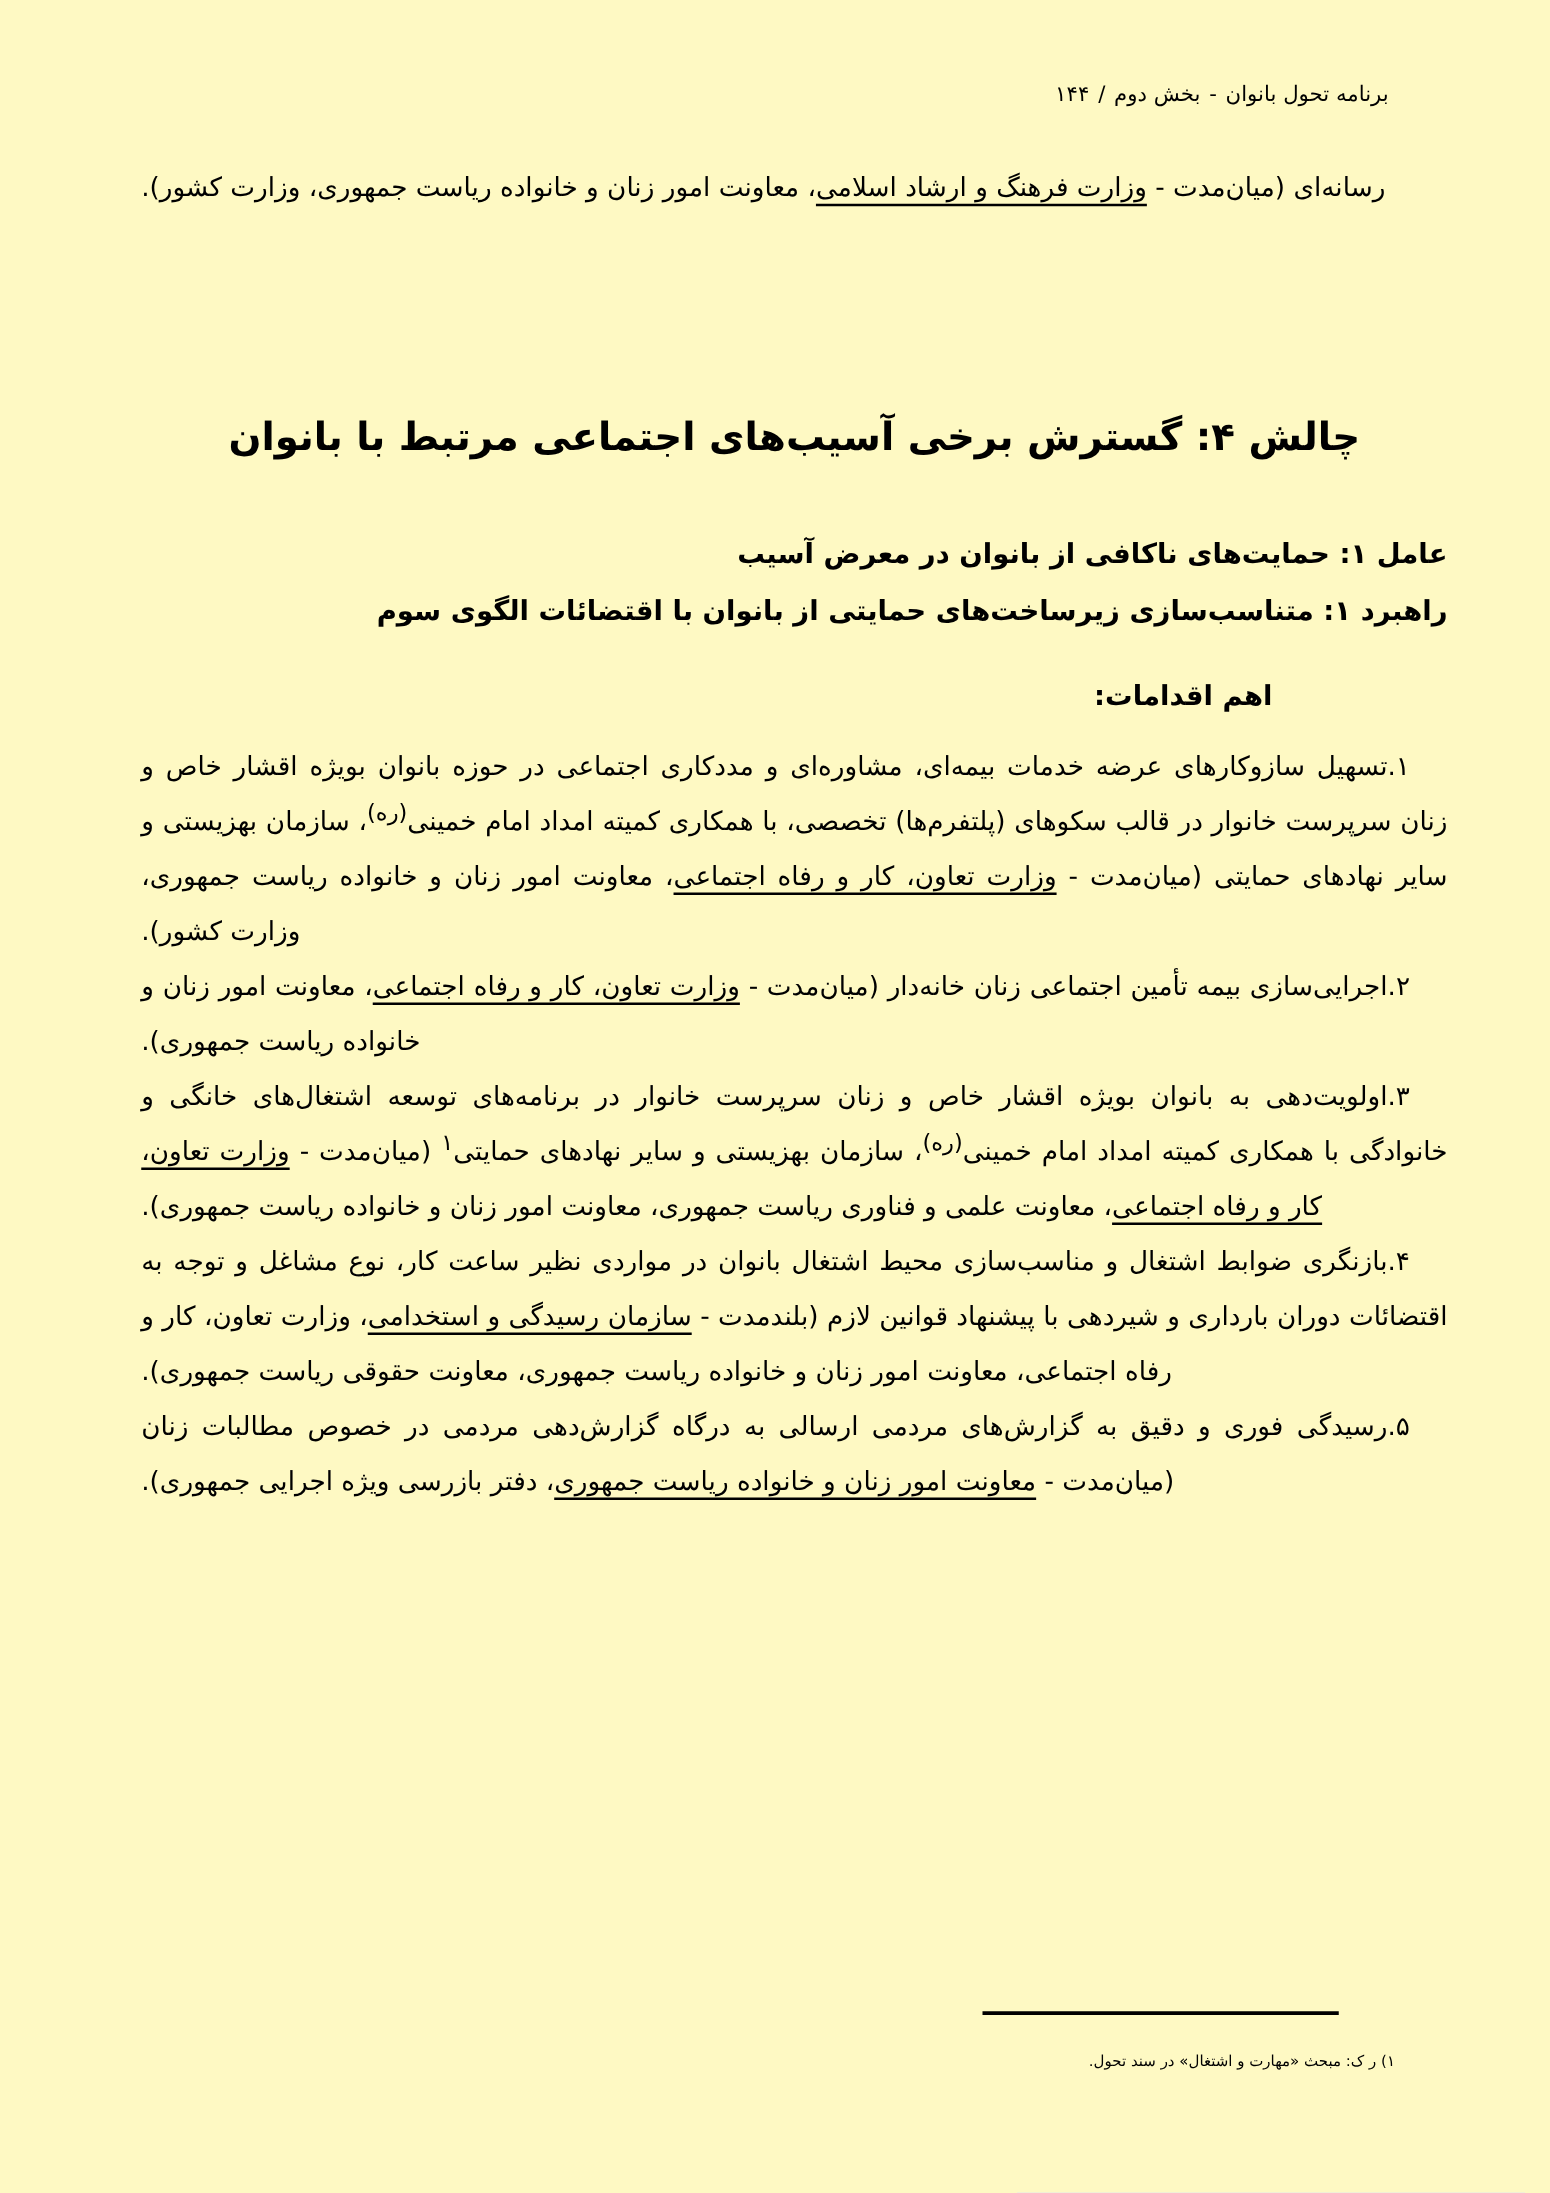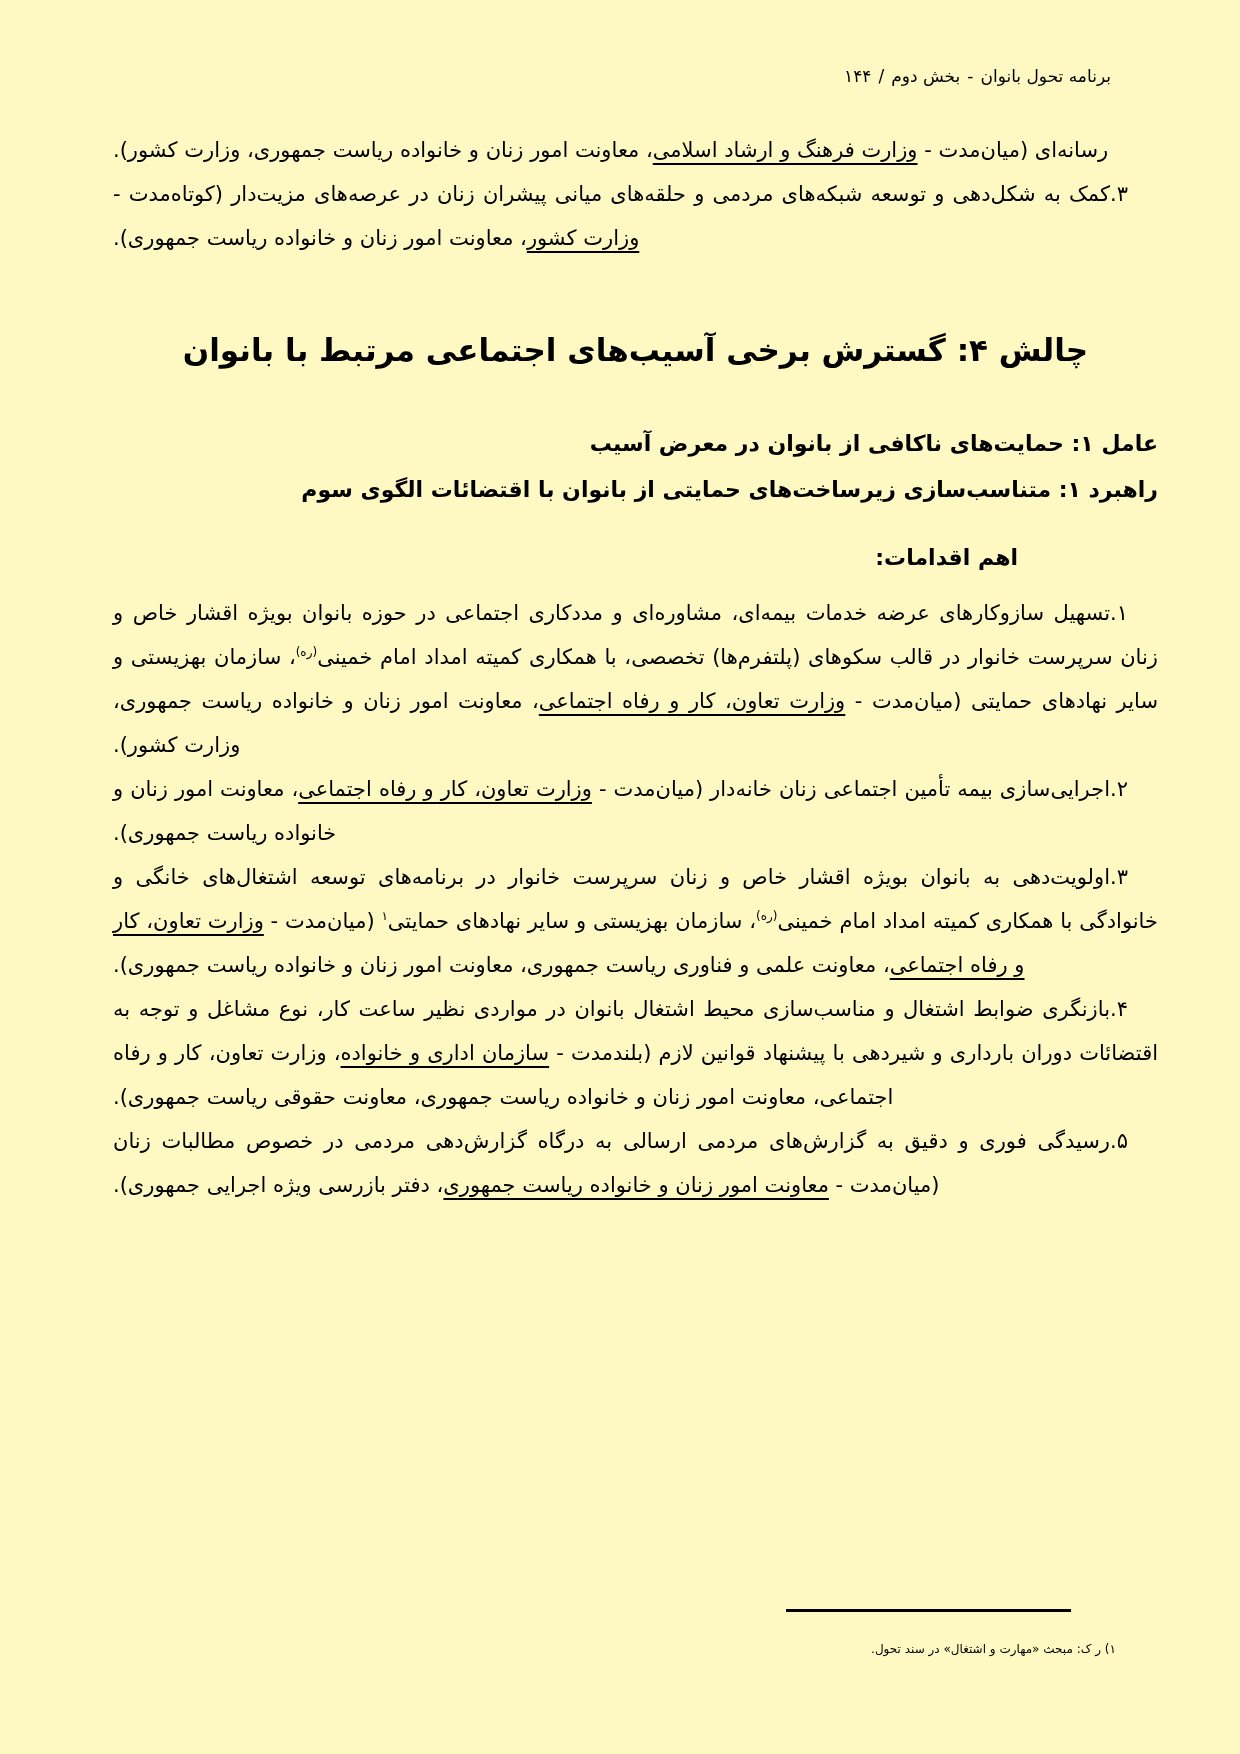--- a/index.html
+++ b/index.html
@@ -57,21 +57,21 @@
     font-weight:bold;
     font-size:22px;
   }
   .actions-list{top:591px;}
 
   .u{
     text-decoration:underline;
     text-decoration-thickness:1.6px;
     text-underline-offset:6px;
   }
-  sup{font-size:12px;line-height:0;}
+  sup{font-size:18px;line-height:0;}
 
   
   .footnote-rule{
     position:absolute;
     top:1609px;right:200px;
     width:285px;height:3px;
     background:#000;
   }
   .footnote{
     top:1634px;
@@ -89,44 +89,41 @@
   <div class="running-header">
     <span>۱۴۴</span>
     <span>/</span>
     <span>بخش دوم</span>
     <span>-</span>
     <span>برنامه تحول بانوان</span>
   </div>
 
   <div class="abs sect-top">
     <div class="para"><span>رسانه‌ای (میان‌مدت - </span><span class="u">وزارت فرهنگ و ارشاد اسلامی</span><span>، معاونت امور زنان و خانواده ریاست جمهوری، وزارت کشور).</span></div>
-    <div class="para">
-      <span class="num">۳.</span><span><span>کمک به شکل‌دهی و توسعه شبکه‌های مردمی و حلقه‌های میانی پیشران زنان در عرصه‌های مزیت‌دار (کوتاه‌مدت - </span><span class="u">وزارت کشور</span><span>، معاونت امور زنان و خانواده ریاست جمهوری).</span></span>
-    </div>
   </div>
 
   <div class="abs challenge-title">چالش ۴: گسترش برخی آسیب‌های اجتماعی مرتبط با بانوان</div>
 
   <div class="abs h2 centered factor-heading">عامل ۱: حمایت‌های ناکافی از بانوان در معرض آسیب</div>
   <div class="abs h2 centered strategy-heading">راهبرد ۱: متناسب‌سازی زیرساخت‌های حمایتی از بانوان با اقتضائات الگوی سوم</div>
 
   <div class="abs actions-label">اهم اقدامات:</div>
 
   <div class="abs actions-list">
     <div class="para">
       <span class="num">۱.</span><span><span>تسهیل سازوکارهای عرضه خدمات بیمه‌ای، مشاوره‌ای و مددکاری اجتماعی در حوزه بانوان بویژه اقشار خاص و زنان سرپرست خانوار در قالب سکوهای (پلتفرم‌ها) تخصصی، با همکاری کمیته امداد امام خمینی</span><sup>(ره)</sup><span>، سازمان بهزیستی و سایر نهادهای حمایتی (میان‌مدت - </span><span class="u">وزارت تعاون، کار و رفاه اجتماعی</span><span>، معاونت امور زنان و خانواده ریاست جمهوری، وزارت کشور).</span></span>
     </div>
     <div class="para">
       <span class="num">۲.</span><span><span>اجرایی‌سازی بیمه تأمین اجتماعی زنان خانه‌دار (میان‌مدت - </span><span class="u">وزارت تعاون، کار و رفاه اجتماعی</span><span>، معاونت امور زنان و خانواده ریاست جمهوری).</span></span>
     </div>
     <div class="para">
       <span class="num">۳.</span><span><span>اولویت‌دهی به بانوان بویژه اقشار خاص و زنان سرپرست خانوار در برنامه‌های توسعه اشتغال‌های خانگی و خانوادگی با همکاری کمیته امداد امام خمینی</span><sup>(ره)</sup><span>، سازمان بهزیستی و سایر نهادهای حمایتی</span><sup>۱</sup><span> (میان‌مدت - </span><span class="u">وزارت تعاون، کار و رفاه اجتماعی</span><span>، معاونت علمی و فناوری ریاست جمهوری، معاونت امور زنان و خانواده ریاست جمهوری).</span></span>
     </div>
     <div class="para">
-      <span class="num">۴.</span><span><span>بازنگری ضوابط اشتغال و مناسب‌سازی محیط اشتغال بانوان در مواردی نظیر ساعت کار، نوع مشاغل و توجه به اقتضائات دوران بارداری و شیردهی با پیشنهاد قوانین لازم (بلندمدت - </span><span class="u">سازمان اداری و خانواده</span><span>، وزارت تعاون، کار و رفاه اجتماعی، معاونت امور زنان و خانواده ریاست جمهوری، معاونت حقوقی ریاست جمهوری).</span></span>
+      <span class="num">۴.</span><span><span>بازنگری ضوابط اشتغال و مناسب‌سازی محیط اشتغال بانوان در مواردی نظیر ساعت کار، نوع مشاغل و توجه به اقتضائات دوران بارداری و شیردهی با پیشنهاد قوانین لازم (بلندمدت - </span><span class="u">سازمان رسیدگی و استخدامی</span><span>، وزارت تعاون، کار و رفاه اجتماعی، معاونت امور زنان و خانواده ریاست جمهوری، معاونت حقوقی ریاست جمهوری).</span></span>
     </div>
     <div class="para">
       <span class="num">۵.</span><span><span>رسیدگی فوری و دقیق به گزارش‌های مردمی ارسالی به درگاه گزارش‌دهی مردمی در خصوص مطالبات زنان (میان‌مدت - </span><span class="u">معاونت امور زنان و خانواده ریاست جمهوری</span><span>، دفتر بازرسی ویژه اجرایی جمهوری).</span></span>
     </div>
   </div>
 
   <div class="footnote-rule"></div>
   <div class="abs footnote">۱) ر ک: مبحث «مهارت و اشتغال» در سند تحول.</div>
 
 </div>

